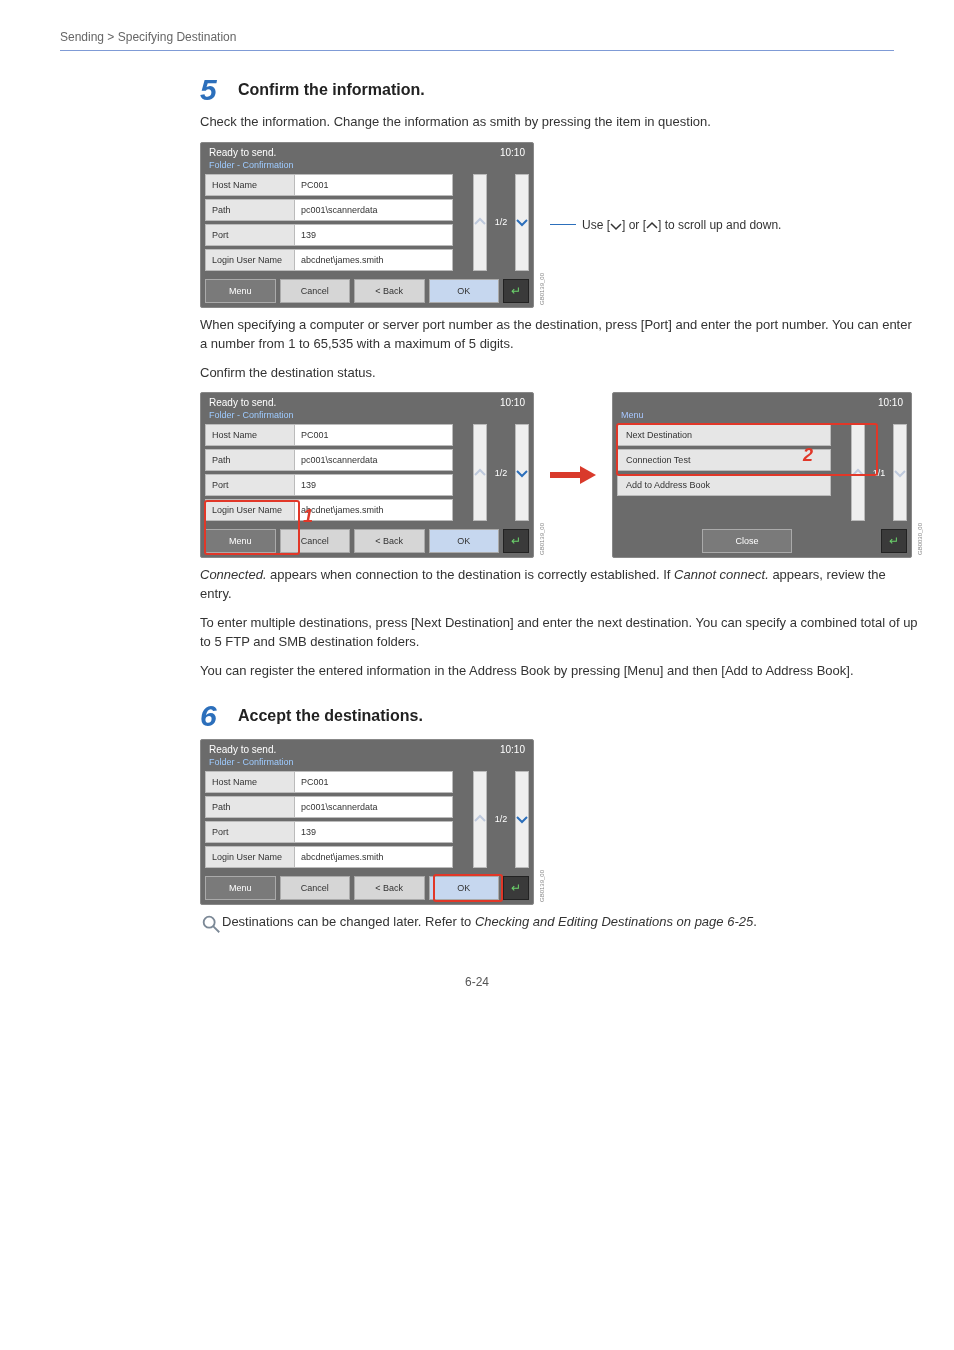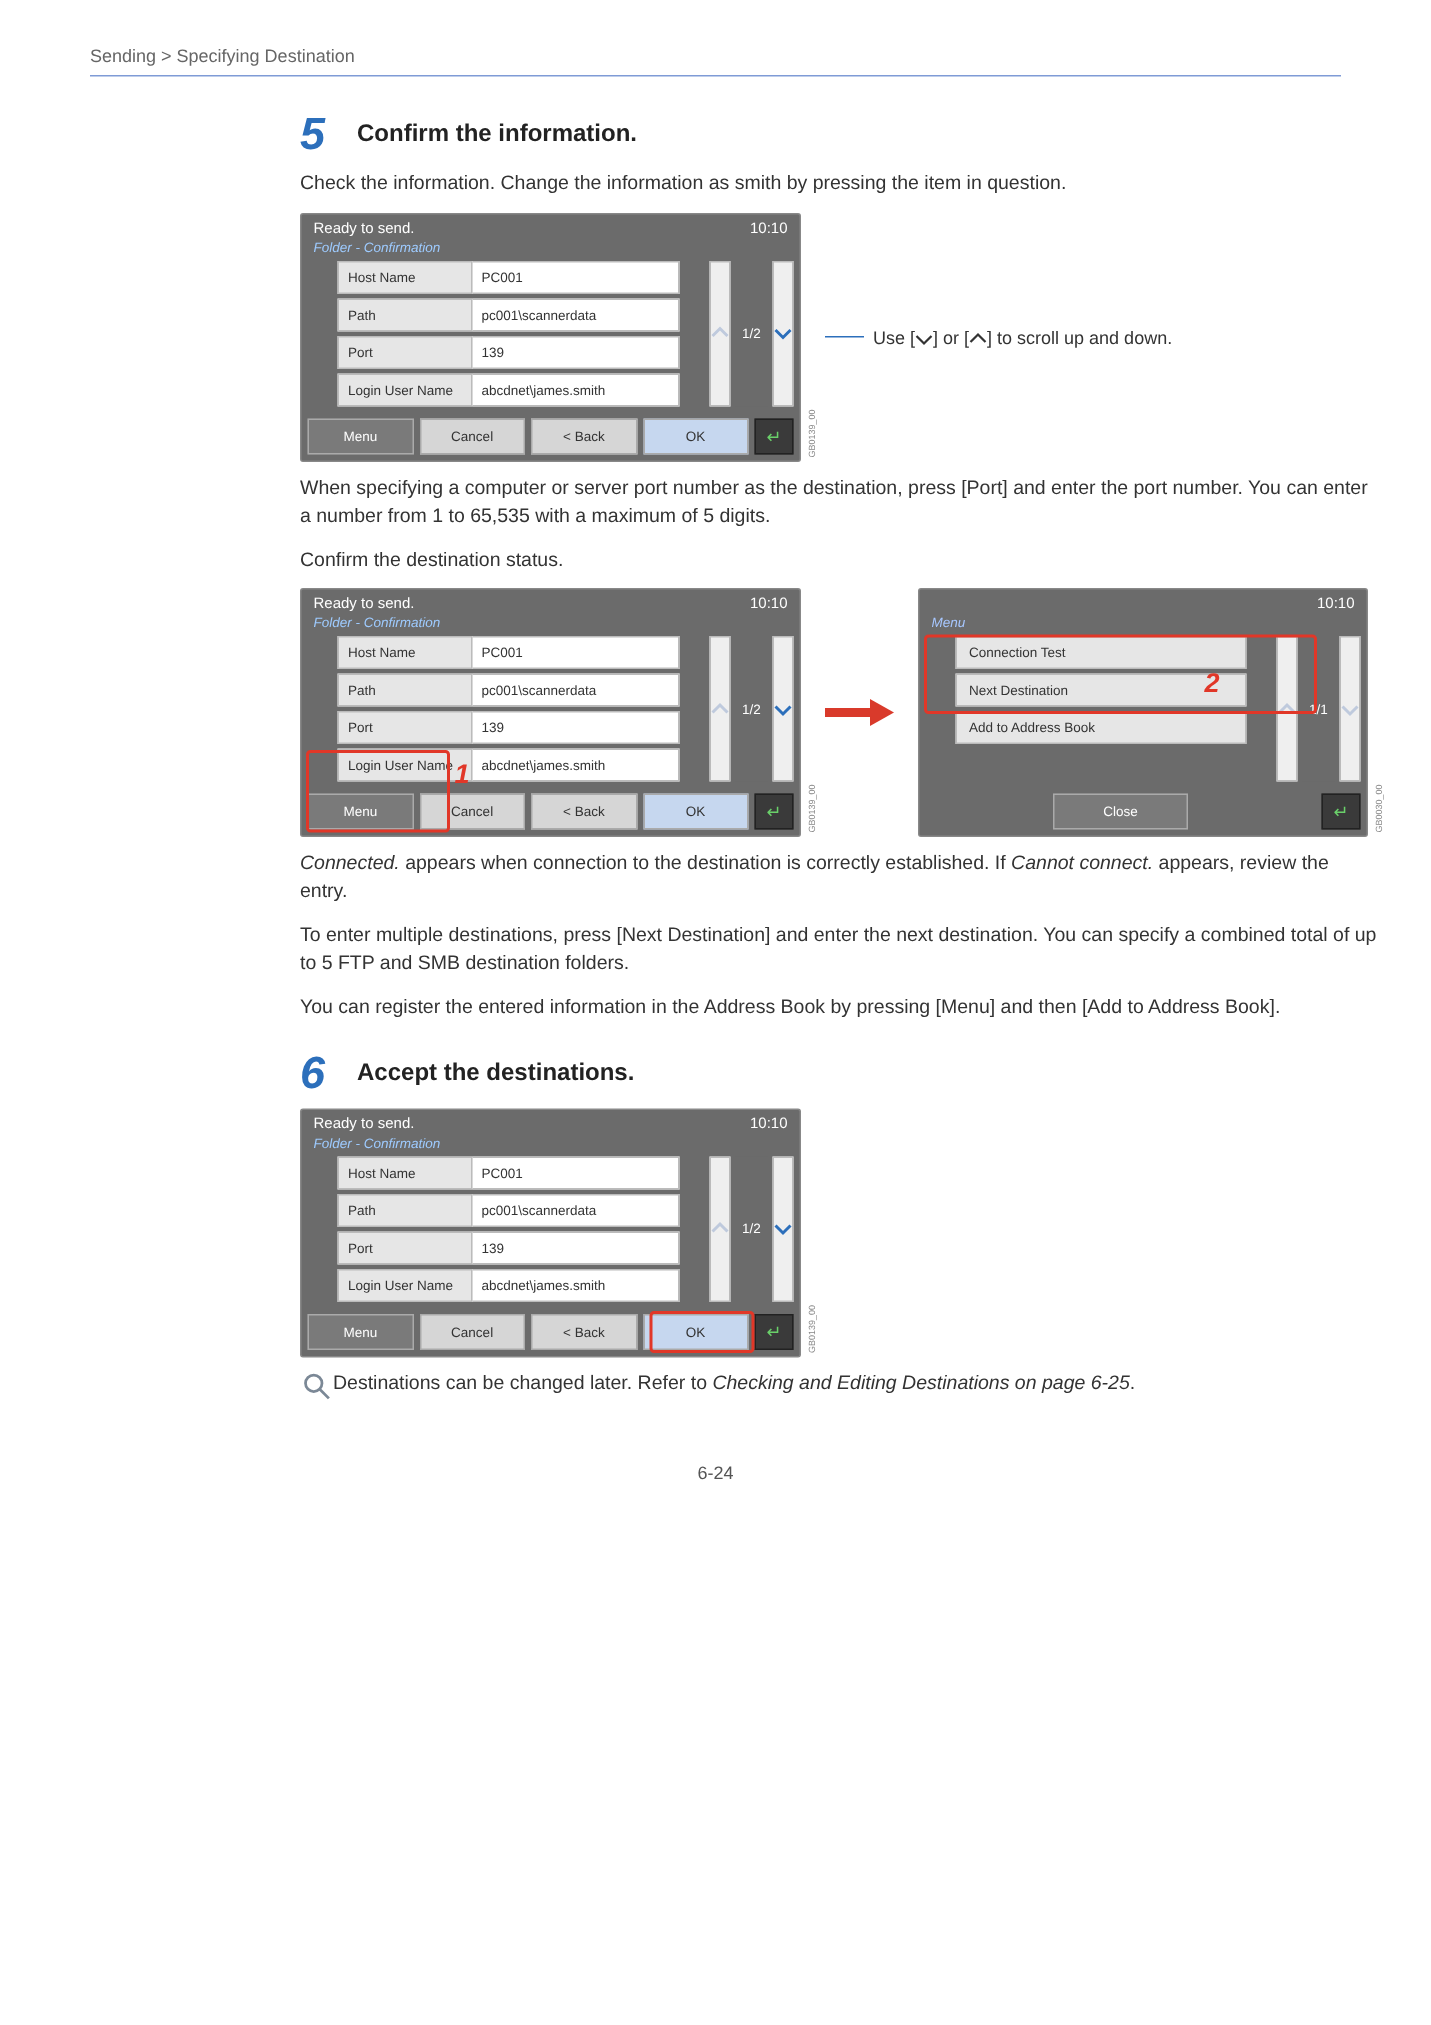--- a/index.html
+++ b/index.html
@@ -44,22 +44,22 @@
   .panel {
     width: 334px;
     background: #6b6b6b;
     border: 1px solid #888;
     border-radius: 2px;
     font-size: 10px;
     color: #fff;
     position: relative;
   }
   .panel-header { display: flex; justify-content: space-between; padding: 4px 8px 2px 8px; font-size: 10px; }
-  .panel-sub { font-size: 9px; color: #9ecbff; padding: 0 8px 4px 8px; font-style: italic; }
-  .panel-body { padding: 0 4px 4px 4px; display: flex; gap: 20px; margin-left: 20px; }
+  .panel-sub { font-size: 9px; color: #9ecbff; padding: 0 8px 4px 8px; }
+  .panel-body { padding: 0 4px 4px 4px; display: flex; gap: 20px; }
   .fields-col { flex: 1; display: flex; flex-direction: column; gap: 3px; }
   .field-row {
     display: flex; align-items: stretch; height: 22px;
     position: relative;
   }
   .field-label {
     flex: 0 0 90px;
     background: #e6e6e6; color: #333;
     display: flex; align-items: center; padding: 0 6px;
     border: 1px solid #bbb;
@@ -274,22 +274,22 @@
     <div class="arrow-big"></div>
 
     <div class="panel menu-panel" style="position:relative;">
       <div class="panel-header">
         <span>&nbsp;</span>
         <span>10:10</span>
       </div>
       <div class="panel-sub">Menu</div>
       <div class="panel-body">
         <div class="fields-col">
+          <div class="menu-item">Next Destination</div>
           <div class="menu-item">Connection Test</div>
-          <div class="menu-item">Next Destination</div>
           <div class="menu-item">Add to Address Book</div>
           <div class="menu-spacer"></div>
         </div>
         <div class="side-col">
           <div class="side-btn">
               <svg class="chev" viewBox="0 0 12 12">
                 <path d="M1 8 L6 3 L11 8" fill="none" stroke="#bfcadd" stroke-width="2"></path>
               </svg>
             </div>
           <div class="side-indicator">1/1</div>

